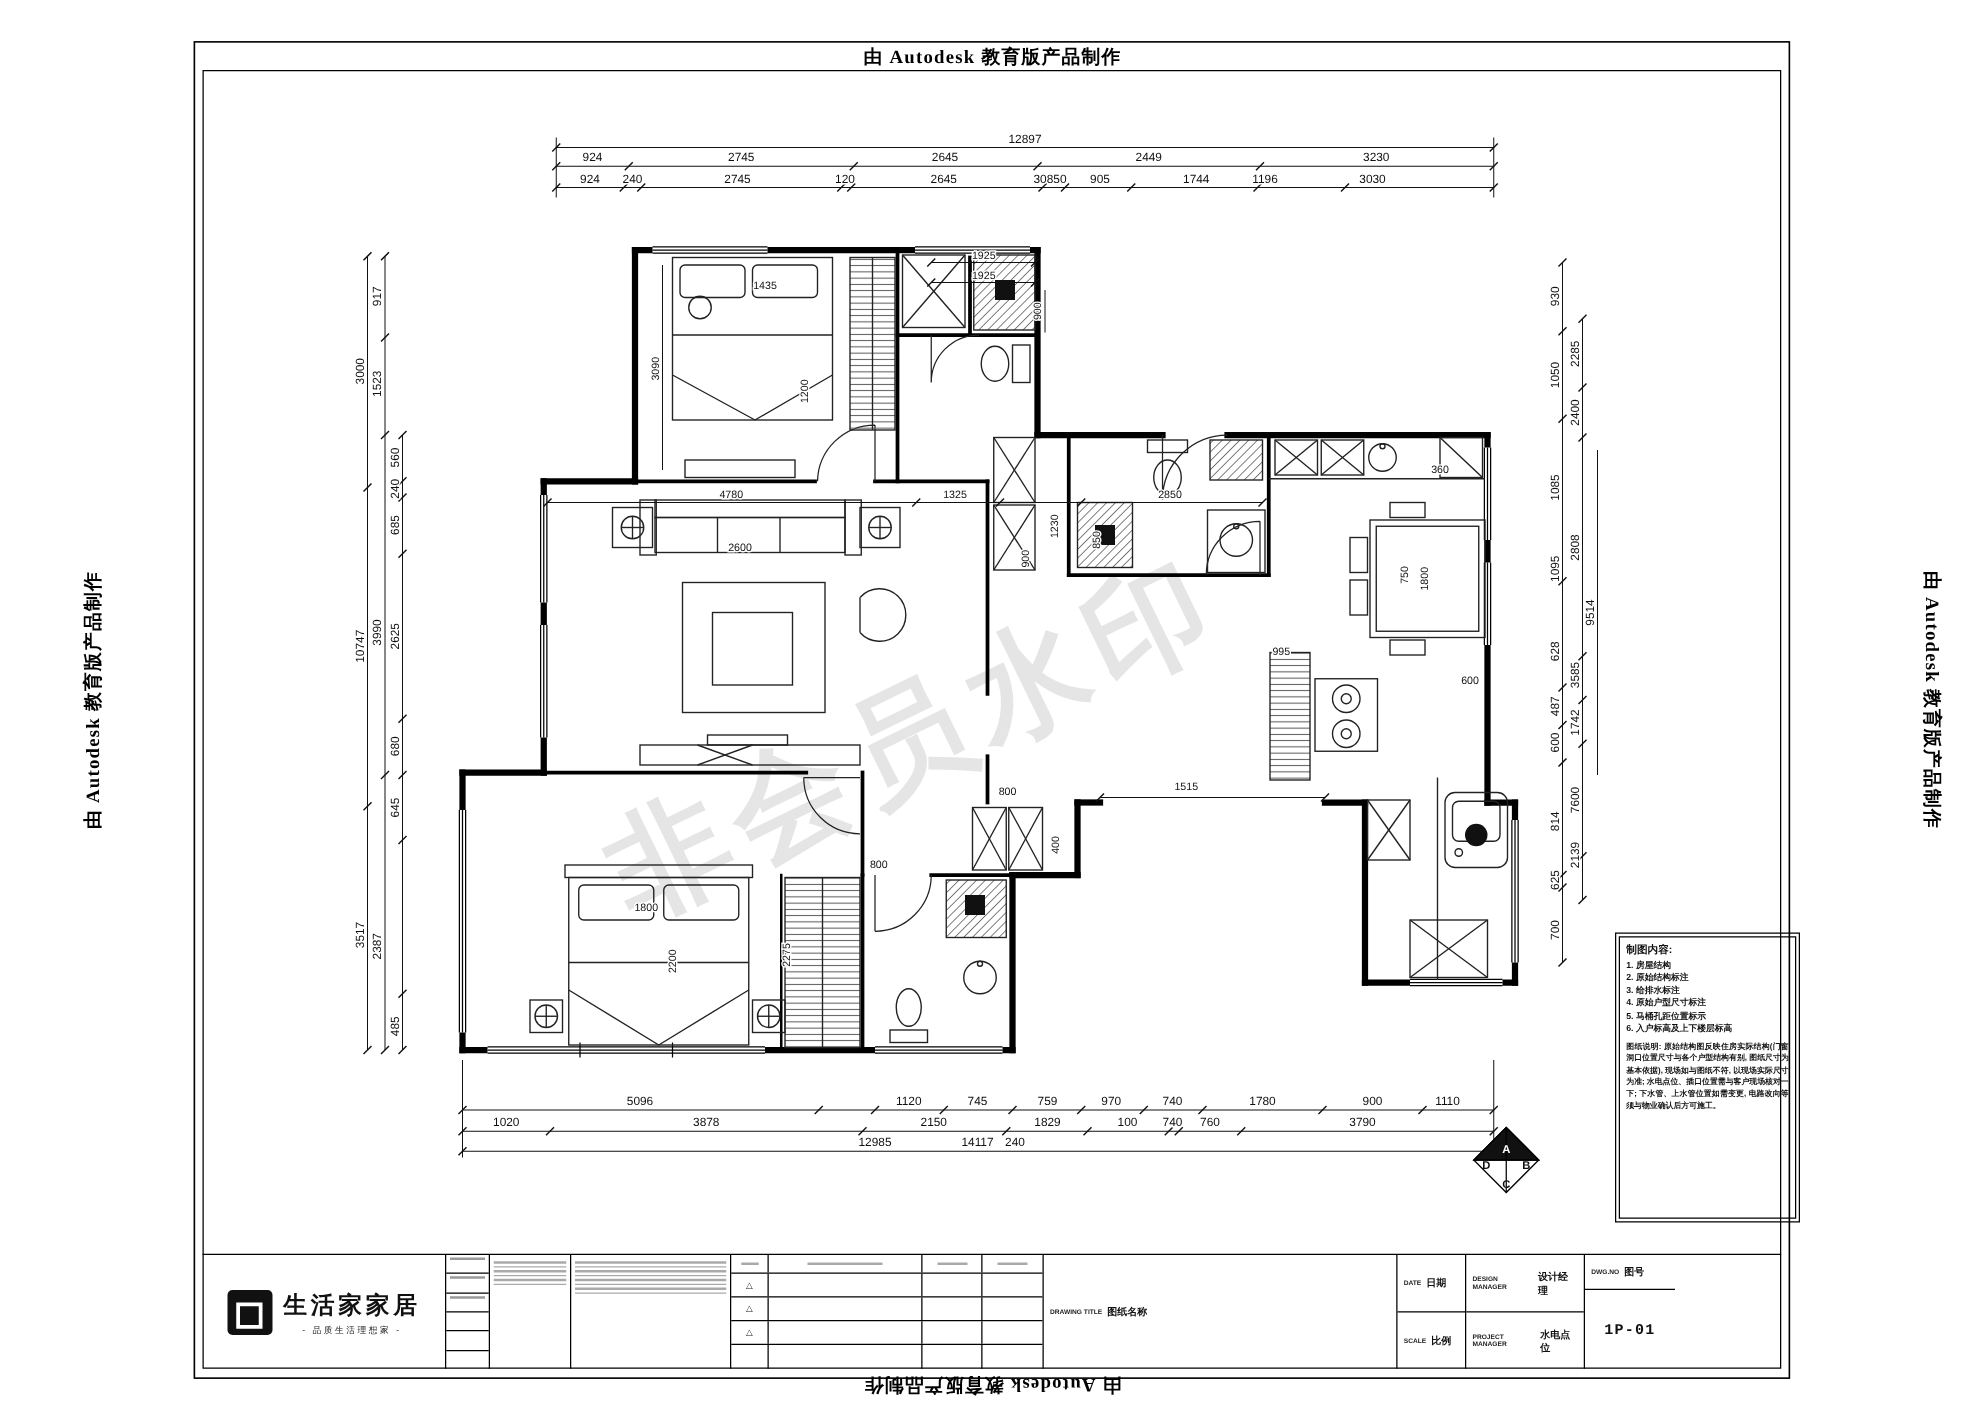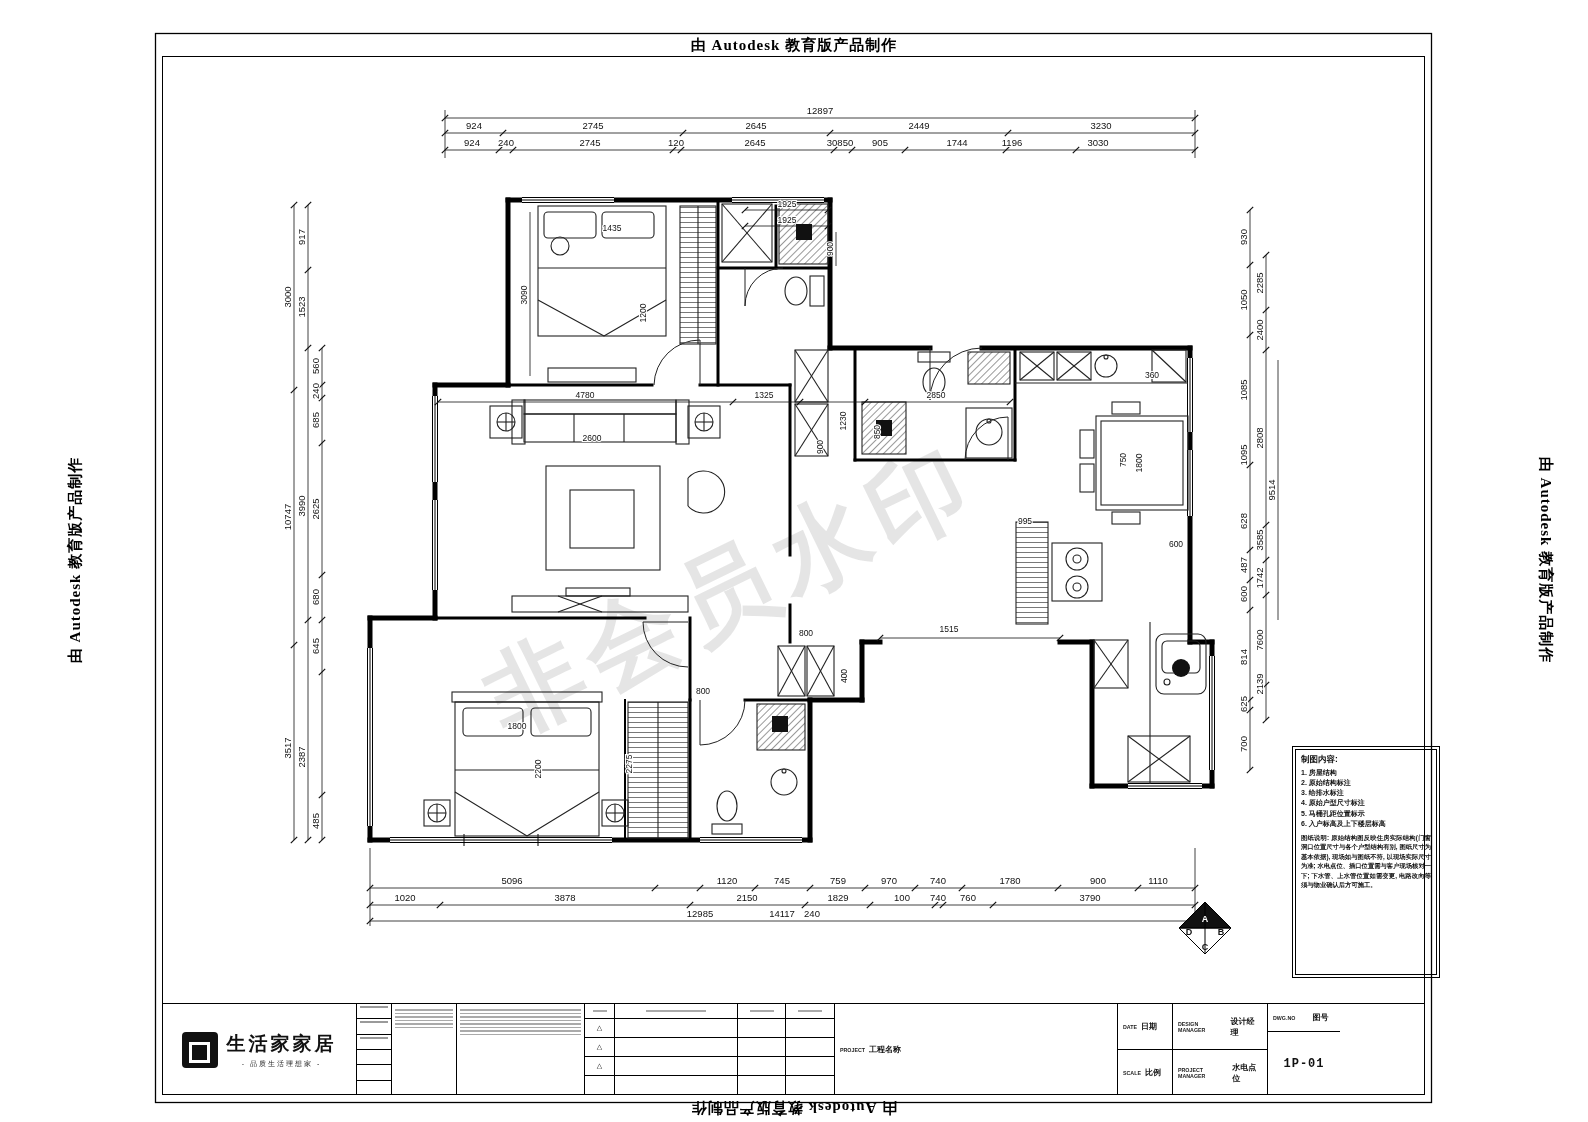--- a/index.html
+++ b/index.html
@@ -46,21 +46,21 @@
   .fields{display:flex;flex-direction:column;}
   .fields>div{flex:1;display:flex;align-items:center;gap:4px;padding:0 5px;border-bottom:1px solid #000;box-sizing:border-box;}
   .fields>div:last-child{border-bottom:none;}
   .f-label{font-size:5.3px;color:#222;font-weight:bold;}
   .f-value{font-size:8px;font-weight:bold;}
   .proj{width:283px;}
   .date{width:55px;text-align:center;}
   .dm{width:95px;}
   .dsg{width:85px;}
   .dwg{width:72px;display:flex;flex-direction:column;border-right:none;}
-  .dwg-top{height:28px;border-bottom:1px solid #000;display:flex;align-items:center;gap:17px;padding:0 5px;box-sizing:border-box;}
+  .dwg-top{height:28px;border-bottom:1px solid #000;display:flex;align-items:center;gap:4px;padding:0 5px;box-sizing:border-box;}
   .dwg-no{flex:1;display:flex;align-items:center;justify-content:center;font-size:12px;letter-spacing:1px;font-weight:bold;font-family:"Liberation Mono",monospace;}
 </style>
 </head>
 <body>
 
 <div class="sheet">
 
 <svg width="1588" height="1122" viewBox="0 0 1588 1122" style="position:absolute;inset:0;">
   <defs>
     <path id="tk" d="M-3.2,3.2 L3.2,-3.2" stroke="#111" stroke-width="1.2"></path>
@@ -688,22 +688,22 @@
         </div>
     <div class="rev-row">
           <div></div>
           <div></div>
           <div></div>
           <div></div>
         </div>
   </div>
   <div class="tb-cell fields proj">
     <div>
-      <span class="f-label">PROJECT</span>
-      <span class="f-value">工程名称</span>
+      <span class="f-label">DRAWING TITLE</span>
+      <span class="f-value">图纸名称</span>
     </div>
   </div>
   <div class="tb-cell fields date">
     <div>
       <span class="f-label">DATE</span>
       <span class="f-value">日期</span>
     </div>
     <div>
       <span class="f-label">SCALE</span>
       <span class="f-value">比例</span>

